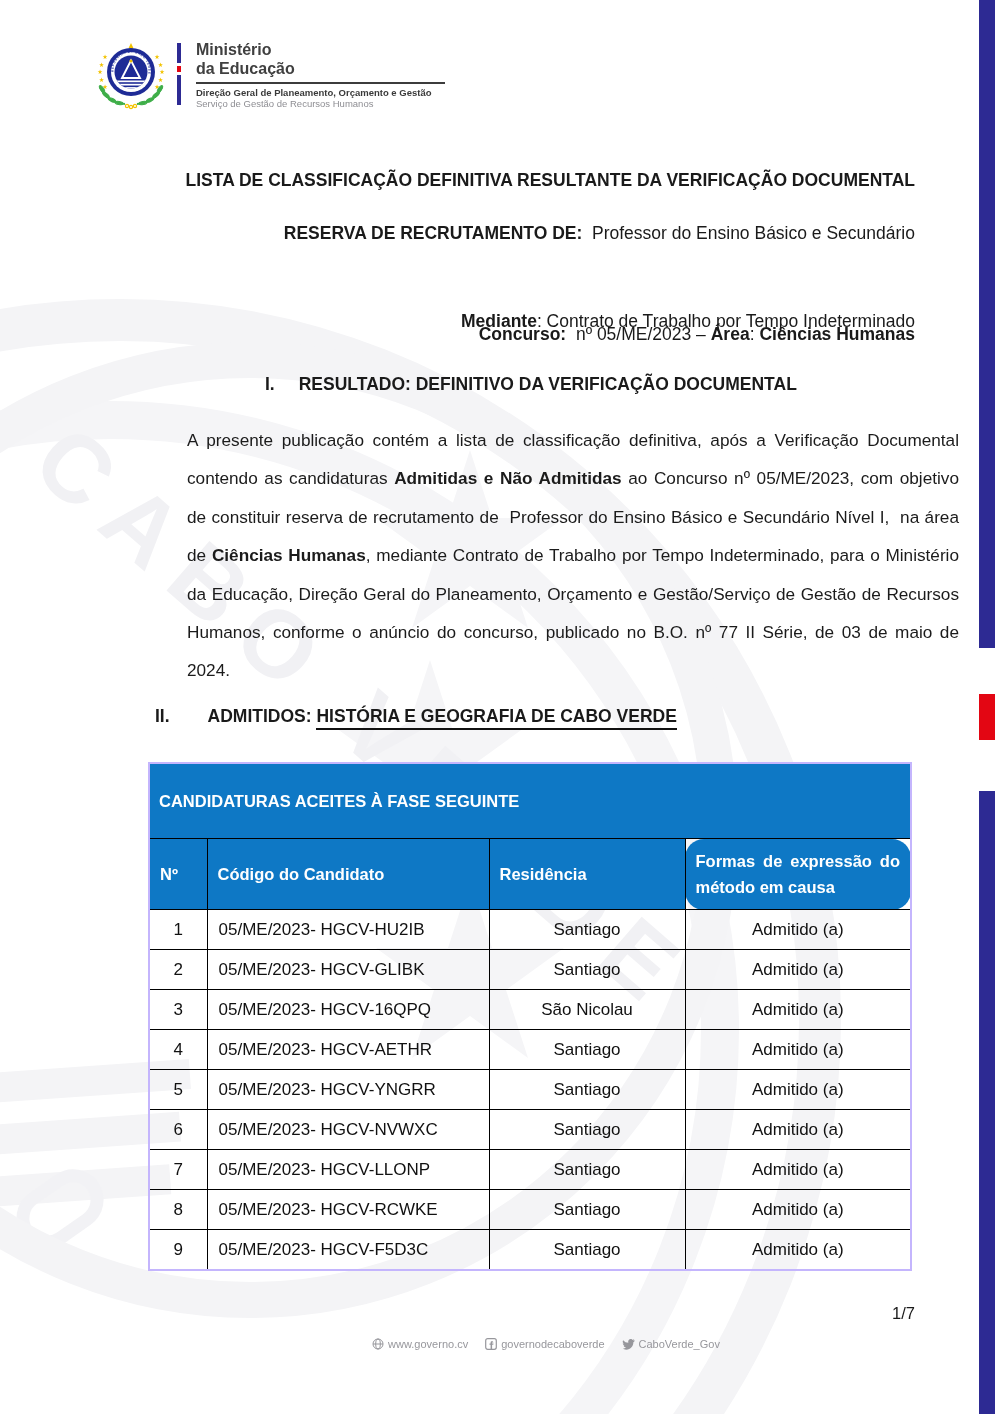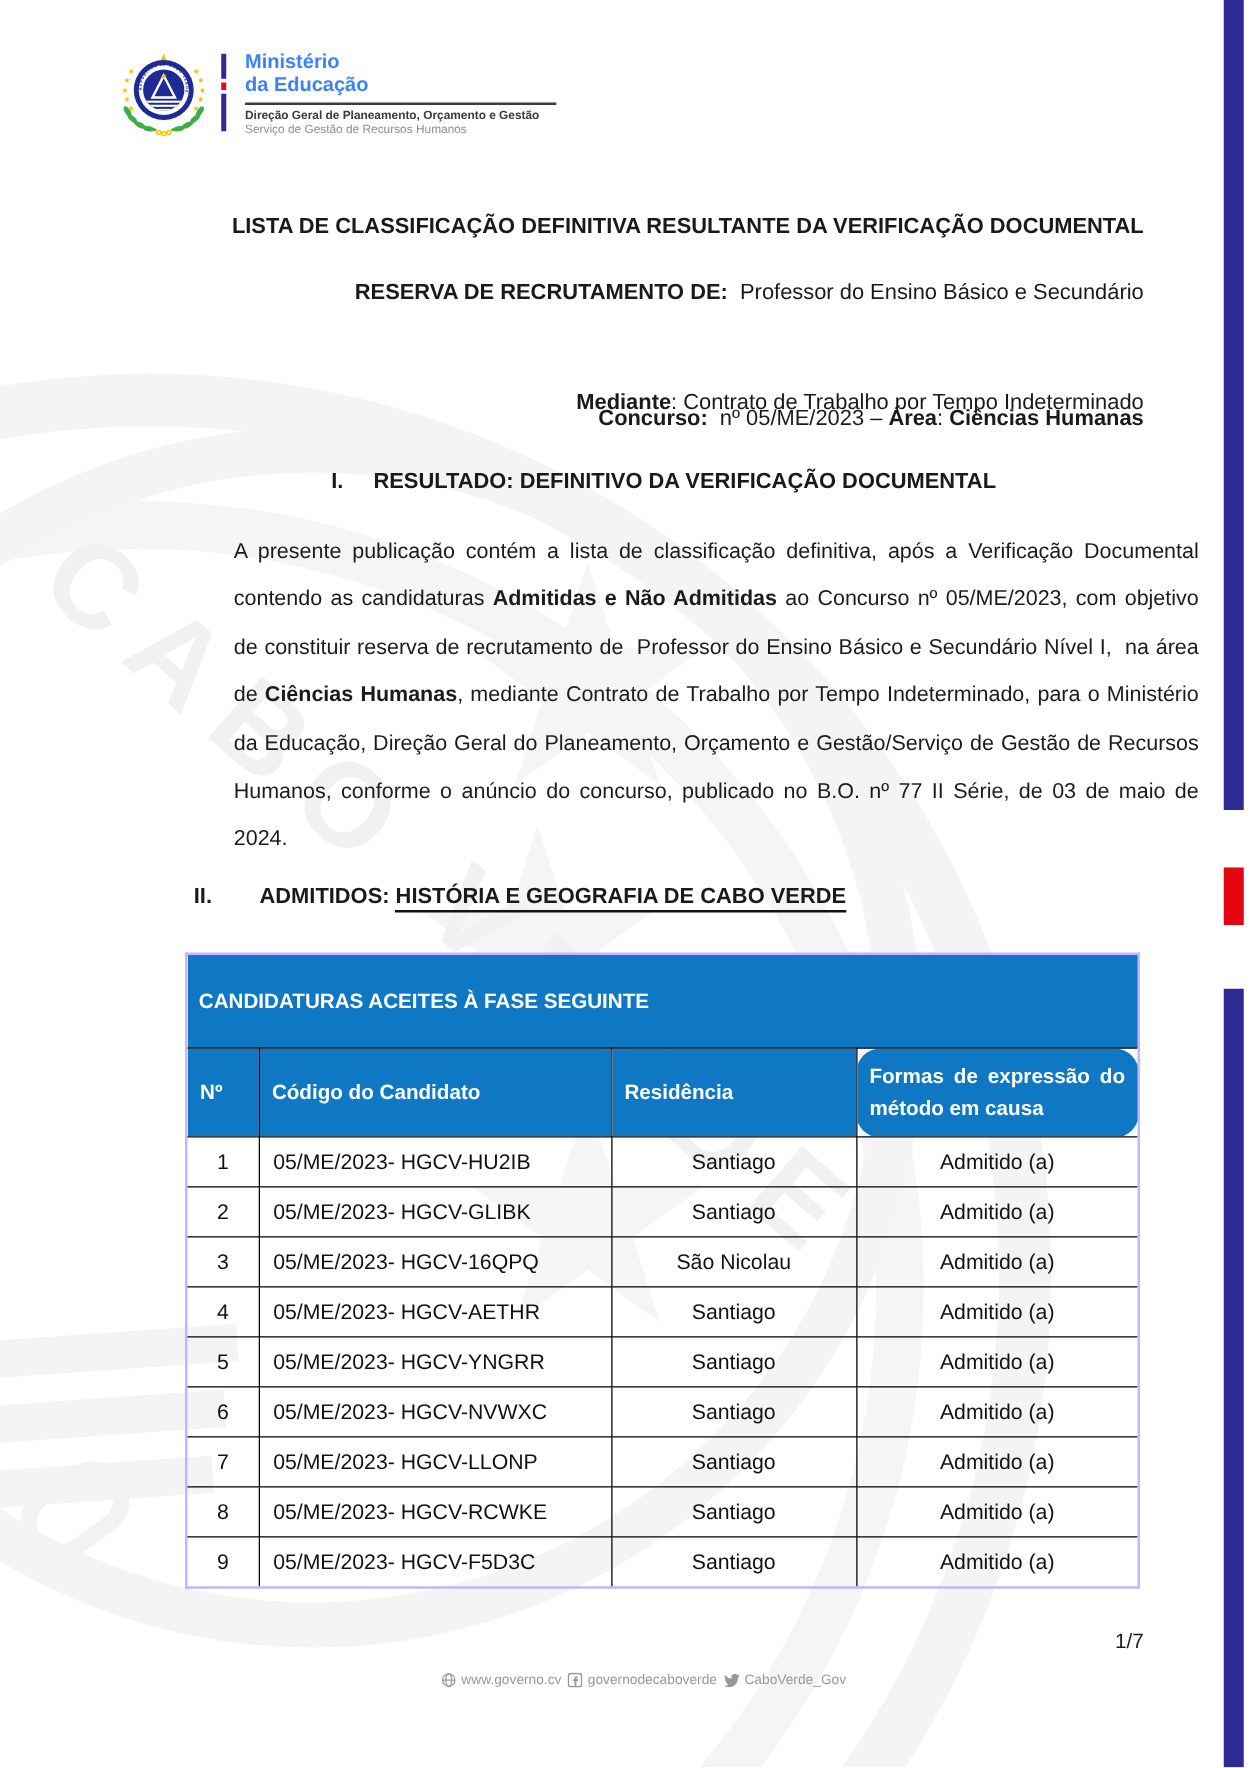--- a/index.html
+++ b/index.html
@@ -7,21 +7,21 @@
         font-family:"Liberation Sans","DejaVu Sans",sans-serif;color:#1a1a1a;}
   .abs{position:absolute;}
   
   #watermark{position:absolute;left:0;top:0;width:1000px;height:1414px;pointer-events:none;}
   
   .sidebar-seg{position:absolute;width:16px;}
   .seg-blue{background:#2d2a93;}
   .seg-red{background:#e30613;}
   
   .ministry-text{position:absolute;left:196px;top:40px;line-height:19px;}
-  .m-line{font-size:16px;font-weight:bold;color:#3b82f6;}
+  .m-line{font-size:16px;font-weight:bold;color:#404040;}
   .m-rule{width:249px;height:2px;background:#3c3c3c;margin-top:4px;margin-bottom:3px;}
   .m-dept1{font-size:9.5px;font-weight:bold;color:#3a3a3a;line-height:11px;}
   .m-dept2{font-size:9.5px;color:#8e8e93;line-height:11px;}
   .tick{position:absolute;left:177px;width:4px;}
   
   .hline{position:absolute;left:143px;width:772px;text-align:right;font-size:17.5px;}
   .b{font-weight:bold;}
   .hI{position:absolute;left:265px;top:374px;font-size:17.5px;font-weight:bold;}
   .hI .gap{display:inline-block;width:24px;}
   
@@ -37,22 +37,22 @@
   table.cand td,table.cand th{border:1px solid #000;overflow:hidden;}
   .band-cell{background:#0e78c5;color:#fff;font-weight:bold;font-size:16.5px;
              height:72px;padding-left:9px;text-align:left;vertical-align:middle;}
   .hdr-cell{background:#0e78c5;color:#fff;font-weight:bold;font-size:16.5px;height:70px;
             padding:0 10px;text-align:left;vertical-align:middle;}
   .hdr-just{text-align:justify;text-align-last:left;line-height:26px;border-radius:19px;}
   .row-cell{font-size:17px;height:37px;text-align:center;vertical-align:middle;color:#111;}
   .cell-code{text-align:left;padding-left:11px;}
   
   .pagenum{position:absolute;left:143px;top:1304px;width:772px;text-align:right;font-size:16.5px;}
-  .social{position:absolute;left:129px;top:1338px;width:772px;display:flex;justify-content:center;
-          align-items:center;gap:5px;font-size:11px;color:#97979c;}
+  .social{position:absolute;left:160px;top:1338px;width:772px;display:flex;justify-content:center;
+          align-items:center;gap:17px;font-size:11px;color:#97979c;}
   .social .item{display:flex;align-items:center;gap:4px;}
   .social svg{display:block;}
 </style>
 </head>
 <body>
 
 <div class="page">
 
   <svg id="watermark" viewBox="0 0 1000 1414" xmlns="http://www.w3.org/2000/svg">
     <circle cx="120" cy="1020" r="700" fill="none" stroke="#f4f4f6" stroke-width="42"></circle>

